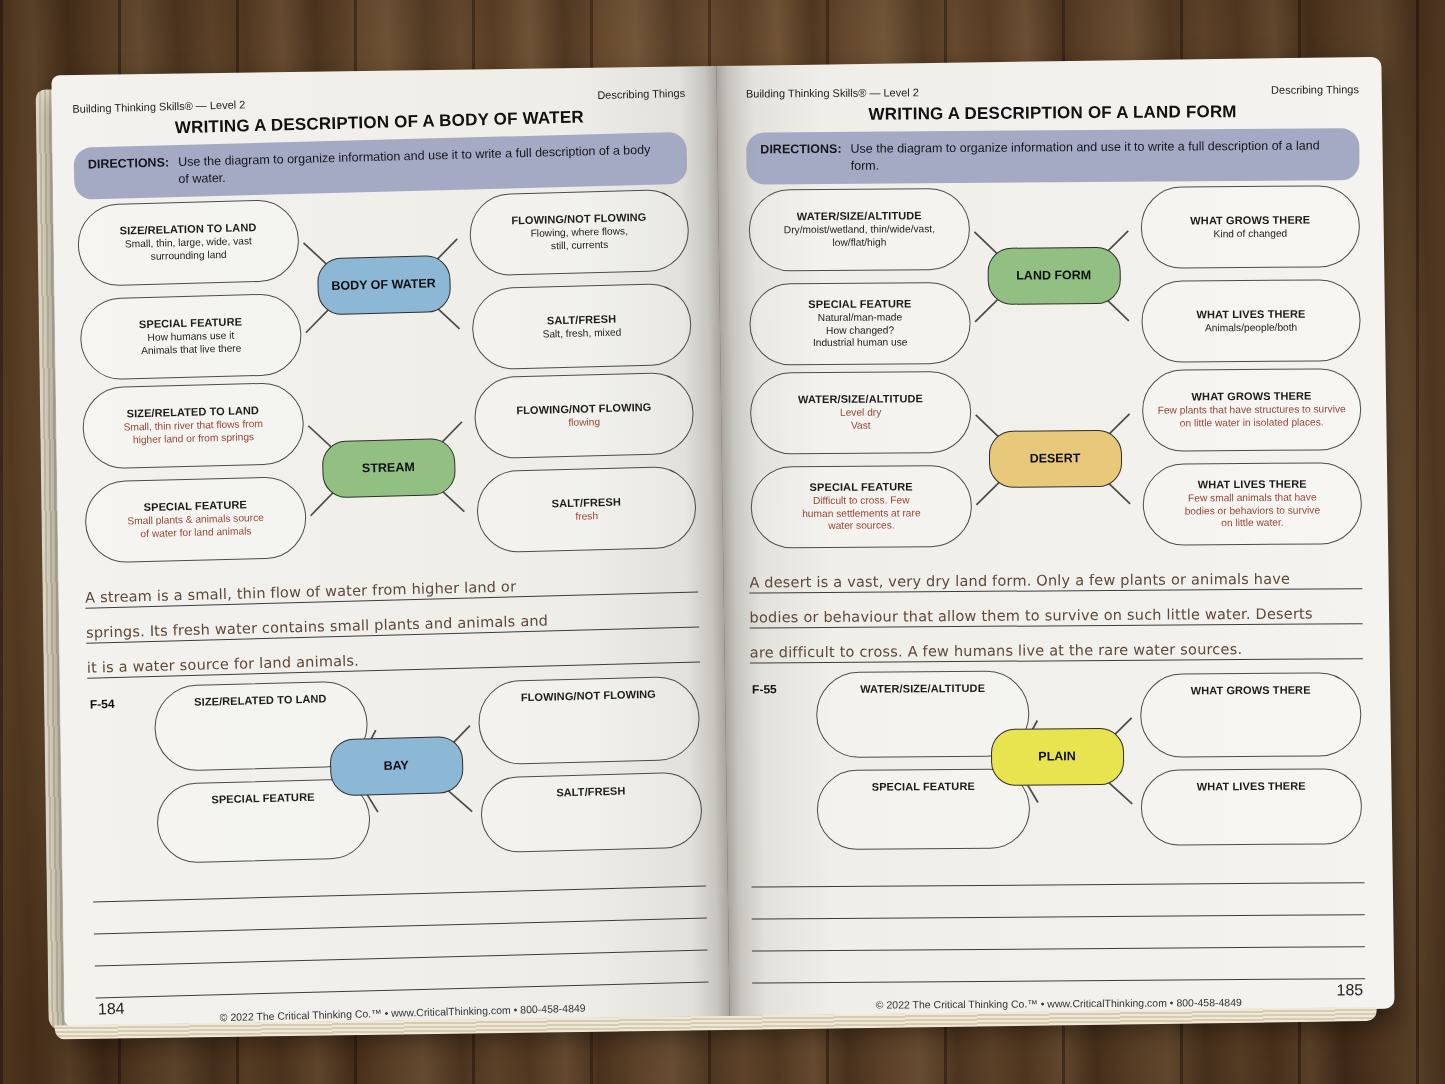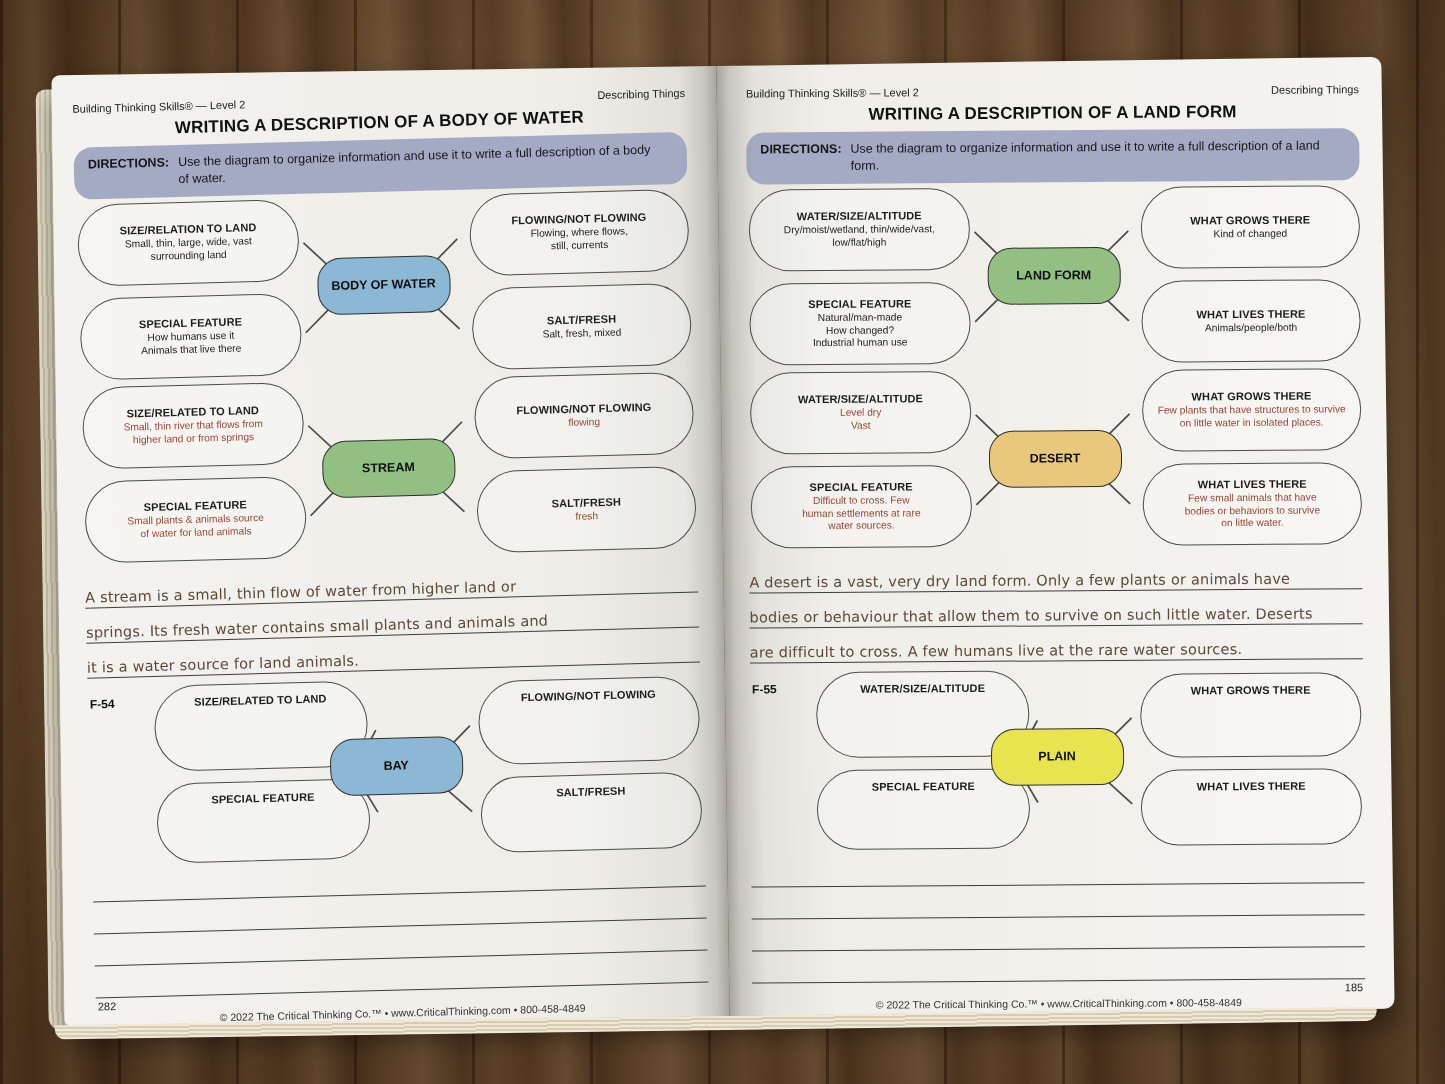--- a/index.html
+++ b/index.html
@@ -95,21 +95,21 @@
   .hw-line { height:35px; border-bottom:1.6px solid #3c3c3c; display:flex; align-items:flex-end;
     padding-bottom:2px; font-size:14.5px; color:#5d483a; letter-spacing:0.2px;
     white-space:nowrap; overflow:hidden; font-family:"DejaVu Sans", cursive; }
 
   
   .blank-lines { margin-top:3px; }
   .blank-line { height:32px; border-bottom:1.6px solid #3c3c3c; }
 
   
   .pfoot { position:relative; height:26px; margin-top:2px; }
-  .pnum { position:absolute; top:0; font-size:11px; color:#222; }
+  .pnum { position:absolute; top:0; font-size:16px; color:#222; }
   .pnum.pn-left  { left:2px; }
   .pnum.pn-right { right:2px; }
   .copyright { position:absolute; left:0; right:0; bottom:0; text-align:center;
     font-size:10.5px; color:#333; }
 </style>
 </head>
 <body>
 
 <div class="book">
   <div class="pages">
@@ -214,21 +214,21 @@
         </div>
 
         <div class="blank-lines">
           <div class="blank-line"></div>
           <div class="blank-line"></div>
           <div class="blank-line"></div>
           <div class="blank-line"></div>
         </div>
 
         <div class="pfoot">
-          <span class="pnum pn-left">282</span>
+          <span class="pnum pn-left">184</span>
           <span class="copyright">© 2022 The Critical Thinking Co.™ • www.CriticalThinking.com • 800-458-4849</span>
         </div>
       </div>
     </div>
 
     <div class="page right">
       <div class="tilt">
         <div class="page-head">
           <span>Building Thinking Skills® — Level 2</span>
           <span>Describing Things</span>

